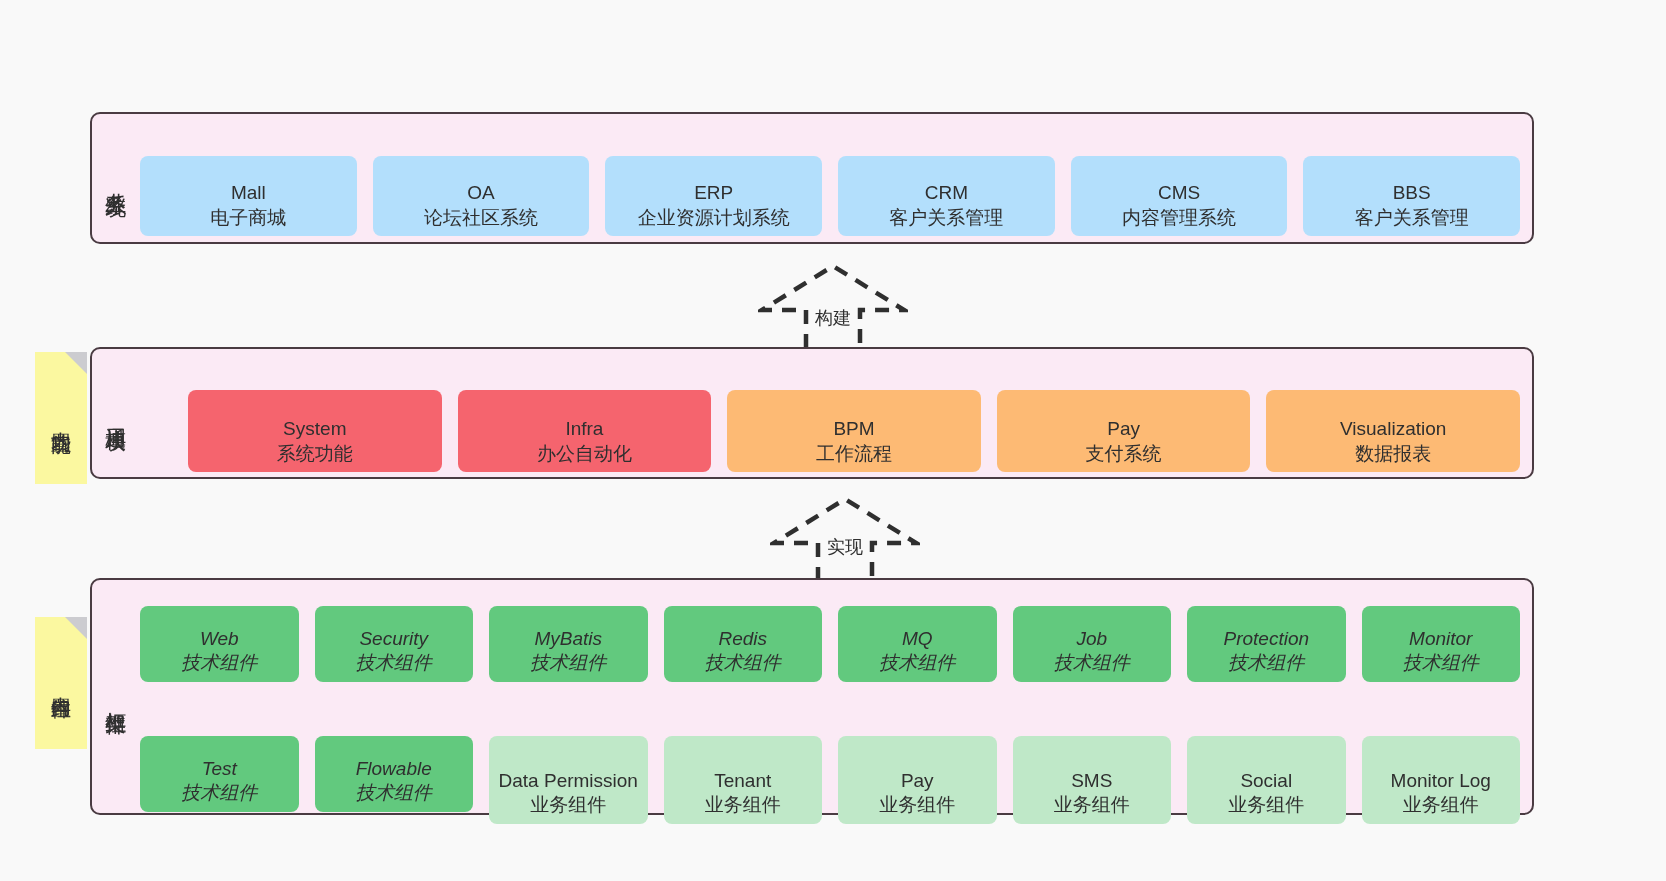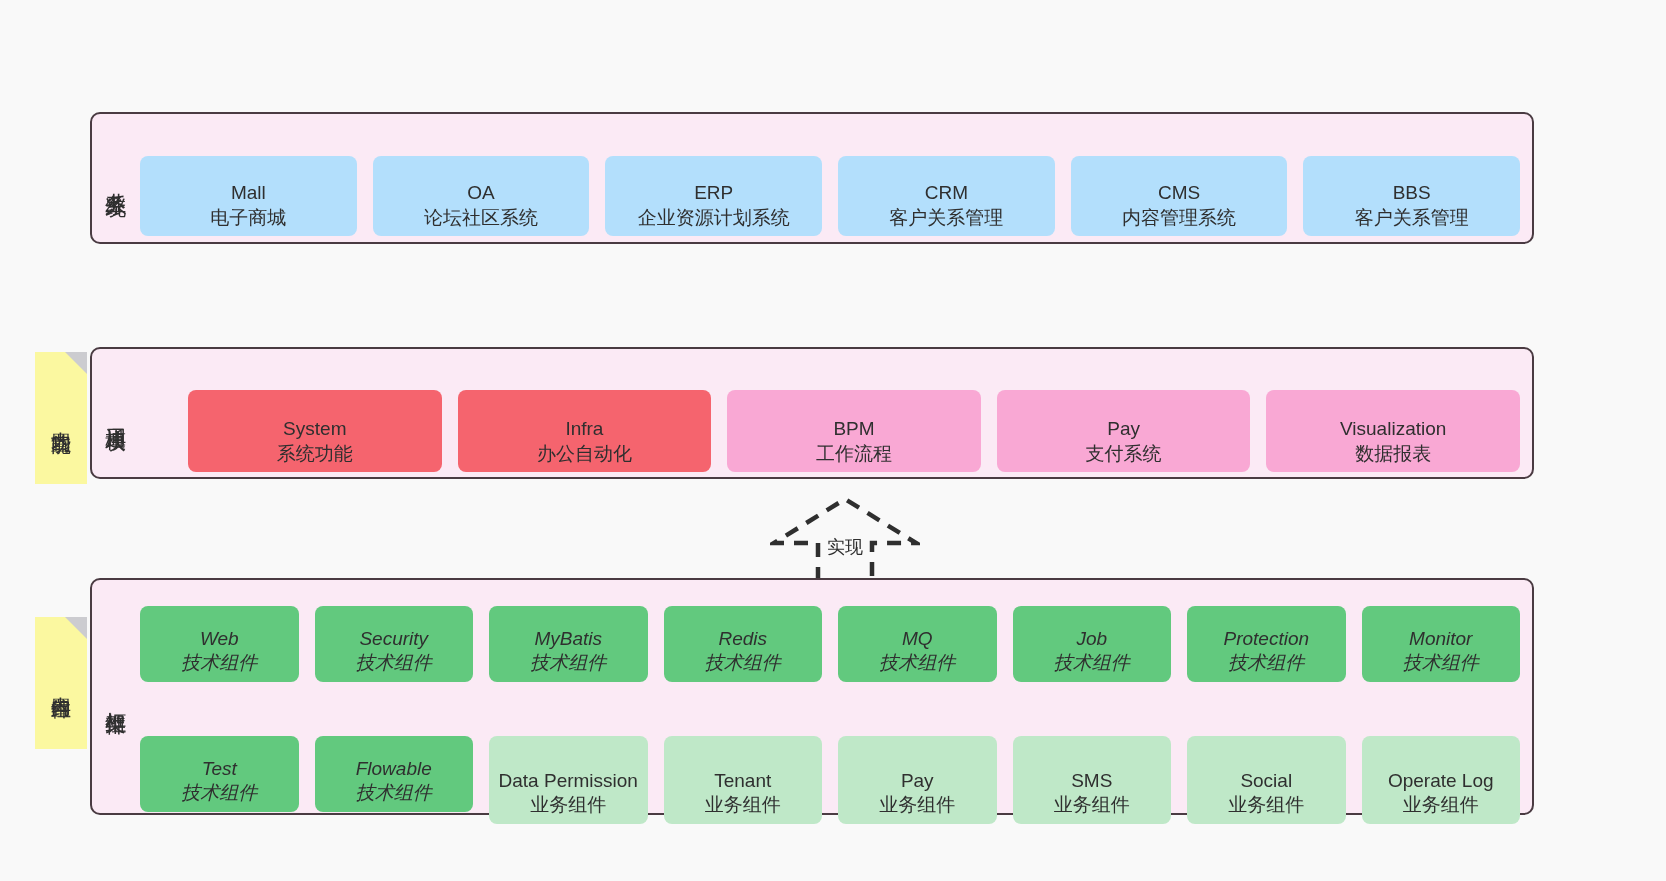--- a/index.html
+++ b/index.html
@@ -81,21 +81,21 @@
     box-sizing: border-box;
     padding: 6px 4px;
     min-width: 0;
     margin-top: 36px;
   }
   .card .l1 { white-space: normal; }
   .card .l2 { white-space: nowrap; }
 
   .c-blue      { background: #b3dffc; height: 80px; }
   .c-red       { background: #f5646e; height: 82px; }
-  .c-pink      { background: #f9a8d4; height: 82px; }
+  .c-pink      { background: #fdba74; height: 82px; }
   .c-green     { background: #62c97e; height: 76px; font-style: italic; }
   .c-lgreen    { background: #bfe8c8; height: 88px; }
 
   
   .note {
     position: absolute;
     background: #fbf8a0;
     box-sizing: border-box;
     display: flex;
     align-items: center;
@@ -167,20 +167,28 @@
           <span class="l2">内容管理系统</span>
         </div>
         <div class="card c-blue">
           <span class="l1">BBS</span>
           <span class="l2">客户关系管理</span>
         </div>
       </div>
     </div>
   </div>
 
+  <div class="arrow" id="arrow-build" style="left:758px; top:262px; width:150px; height:86px;">
+    <svg width="150" height="86" viewBox="0 0 150 86">
+      <path d="M 5 82 L 5 48 L 48 48 L 48 34 L 8 34 L 75 4 L 142 34 L 102 34 L 102 48 L 145 48 L 145 82" transform="translate(0,0)" fill="none" stroke="#2f2f2f" stroke-width="4" stroke-dasharray="13 9" stroke-linecap="butt" stroke-linejoin="miter" style="display:none"></path>
+
+      <path d="M 48 86 L 48 48 L 4 48 L 75 4 L 146 48 L 102 48 L 102 86" fill="none" stroke="#2f2f2f" stroke-width="4.5" stroke-dasharray="14 10" stroke-linecap="butt" stroke-linejoin="miter"></path>
+    </svg>
+    <div class="alabel" style="top:44px;">构建</div>
+  </div>
 
   <div class="note" id="note-builtin-function" style="left:35px; top:352px; width:52px; height:132px;">
     <span class="fold"></span>
     <span class="notetext">内置功能</span>
   </div>
 
   <div class="layer" id="layer-common" style="left:90px; top:347px; width:1444px; height:132px;gap:48px;">
     <div class="layer-title">通用模块</div>
     <div class="layer-body">
       <div class="row">
@@ -282,21 +290,21 @@
         </div>
         <div class="card c-lgreen">
           <span class="l1">SMS</span>
           <span class="l2">业务组件</span>
         </div>
         <div class="card c-lgreen">
           <span class="l1">Social</span>
           <span class="l2">业务组件</span>
         </div>
         <div class="card c-lgreen">
-          <span class="l1">Operate Log</span>
+          <span class="l1">Monitor Log</span>
           <span class="l2">业务组件</span>
         </div>
       </div>
 
     </div>
   </div>
 
 </div>
 
 </body></html>

